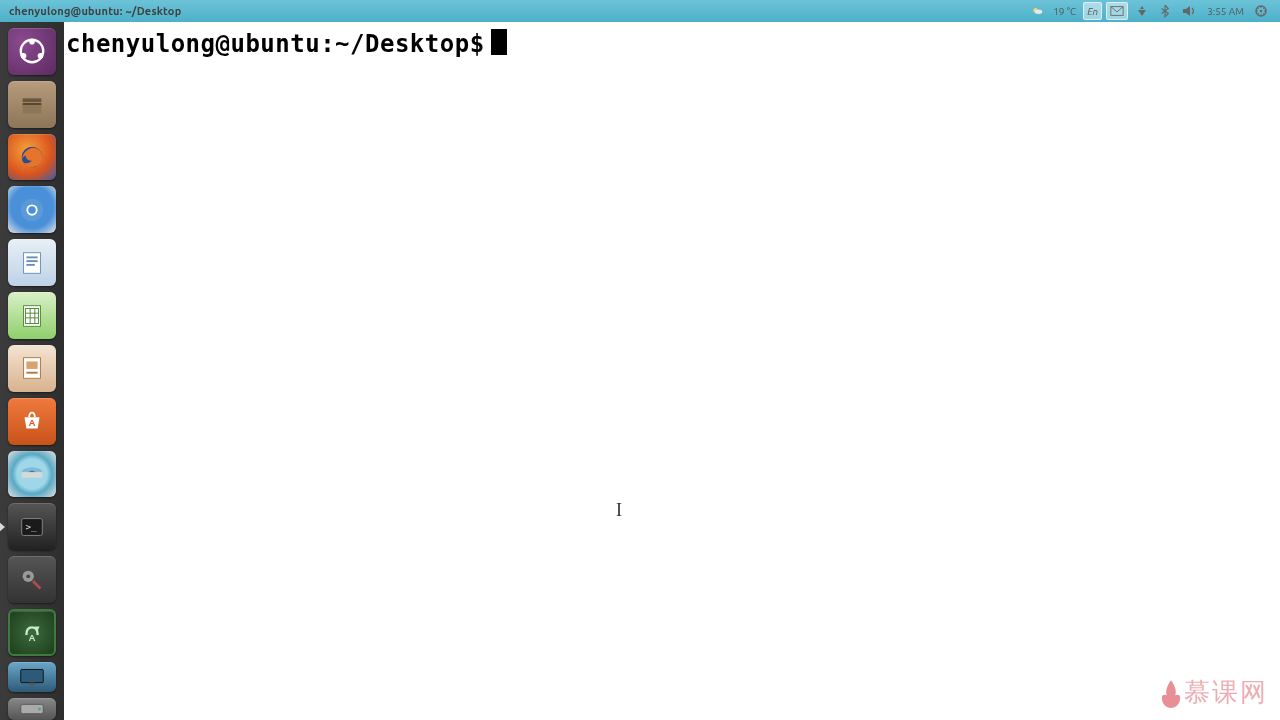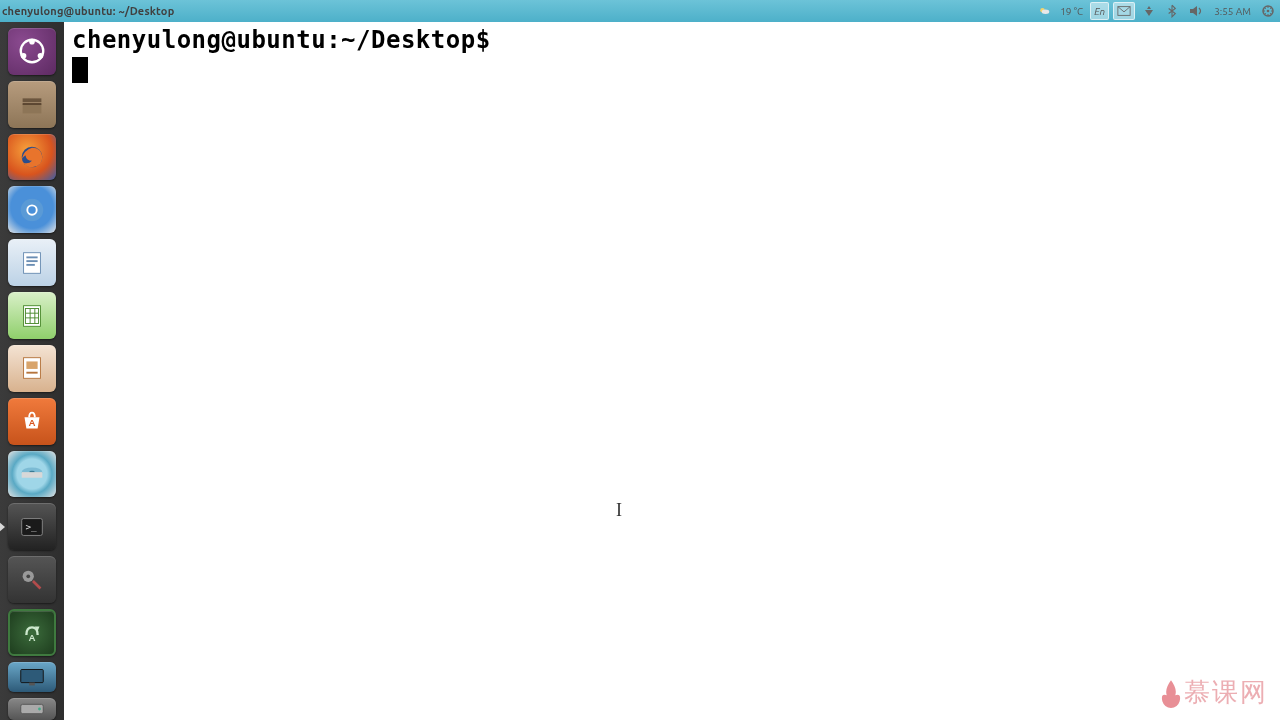--- a/index.html
+++ b/index.html
@@ -5,21 +5,21 @@
   * { margin: 0; padding: 0; box-sizing: border-box; }
   html, body { width: 1280px; height: 720px; overflow: hidden; font-family: "Ubuntu", "DejaVu Sans", sans-serif; }
   body { background: #fff; position: relative; }
 
   
   .top-panel {
     position: absolute; top: 0; left: 0; right: 0; height: 22px;
     background: linear-gradient(#6cc3d8, #4db0c9);
     display: flex; align-items: center;
     color: #3a3a3a; font-size: 11px;
-    padding: 0 2px;
+    padding: 0 9px;
     z-index: 100;
   }
   .top-panel .title { font-weight: bold; color: #404040; letter-spacing: 0.2px; }
   .top-panel .spacer { flex: 1; }
   .top-panel .tray { display: flex; align-items: center; gap: 4px; }
   .tray-item {
     display: flex; align-items: center; justify-content: center;
     min-width: 18px; height: 18px; padding: 0 3px;
     color: #555; font-size: 10px; border-radius: 2px;
   }
@@ -64,21 +64,21 @@
 
   
   .terminal {
     position: absolute; top: 22px; left: 64px; right: 0; bottom: 0;
     background: #ffffff;
     font-family: "DejaVu Sans Mono", "Ubuntu Mono", monospace;
     font-size: 24px; color: #000;
     padding: 4px 2px;
     letter-spacing: 0.5px;
   }
-  .prompt-line { display: flex; align-items: baseline; flex-direction: column; }
+  .prompt-line { display: flex; align-items: baseline; }
   .prompt-text { white-space: pre; font-weight: bold; }
   .cursor {
     display: inline-block; width: 16px; height: 26px;
     background: #000; margin-left: 6px; vertical-align: bottom;
     transform: translateY(3px);
   }
   .text-cursor-mark {
     position: absolute; font-family: serif; font-size: 18px; color: #333;
   }
 

